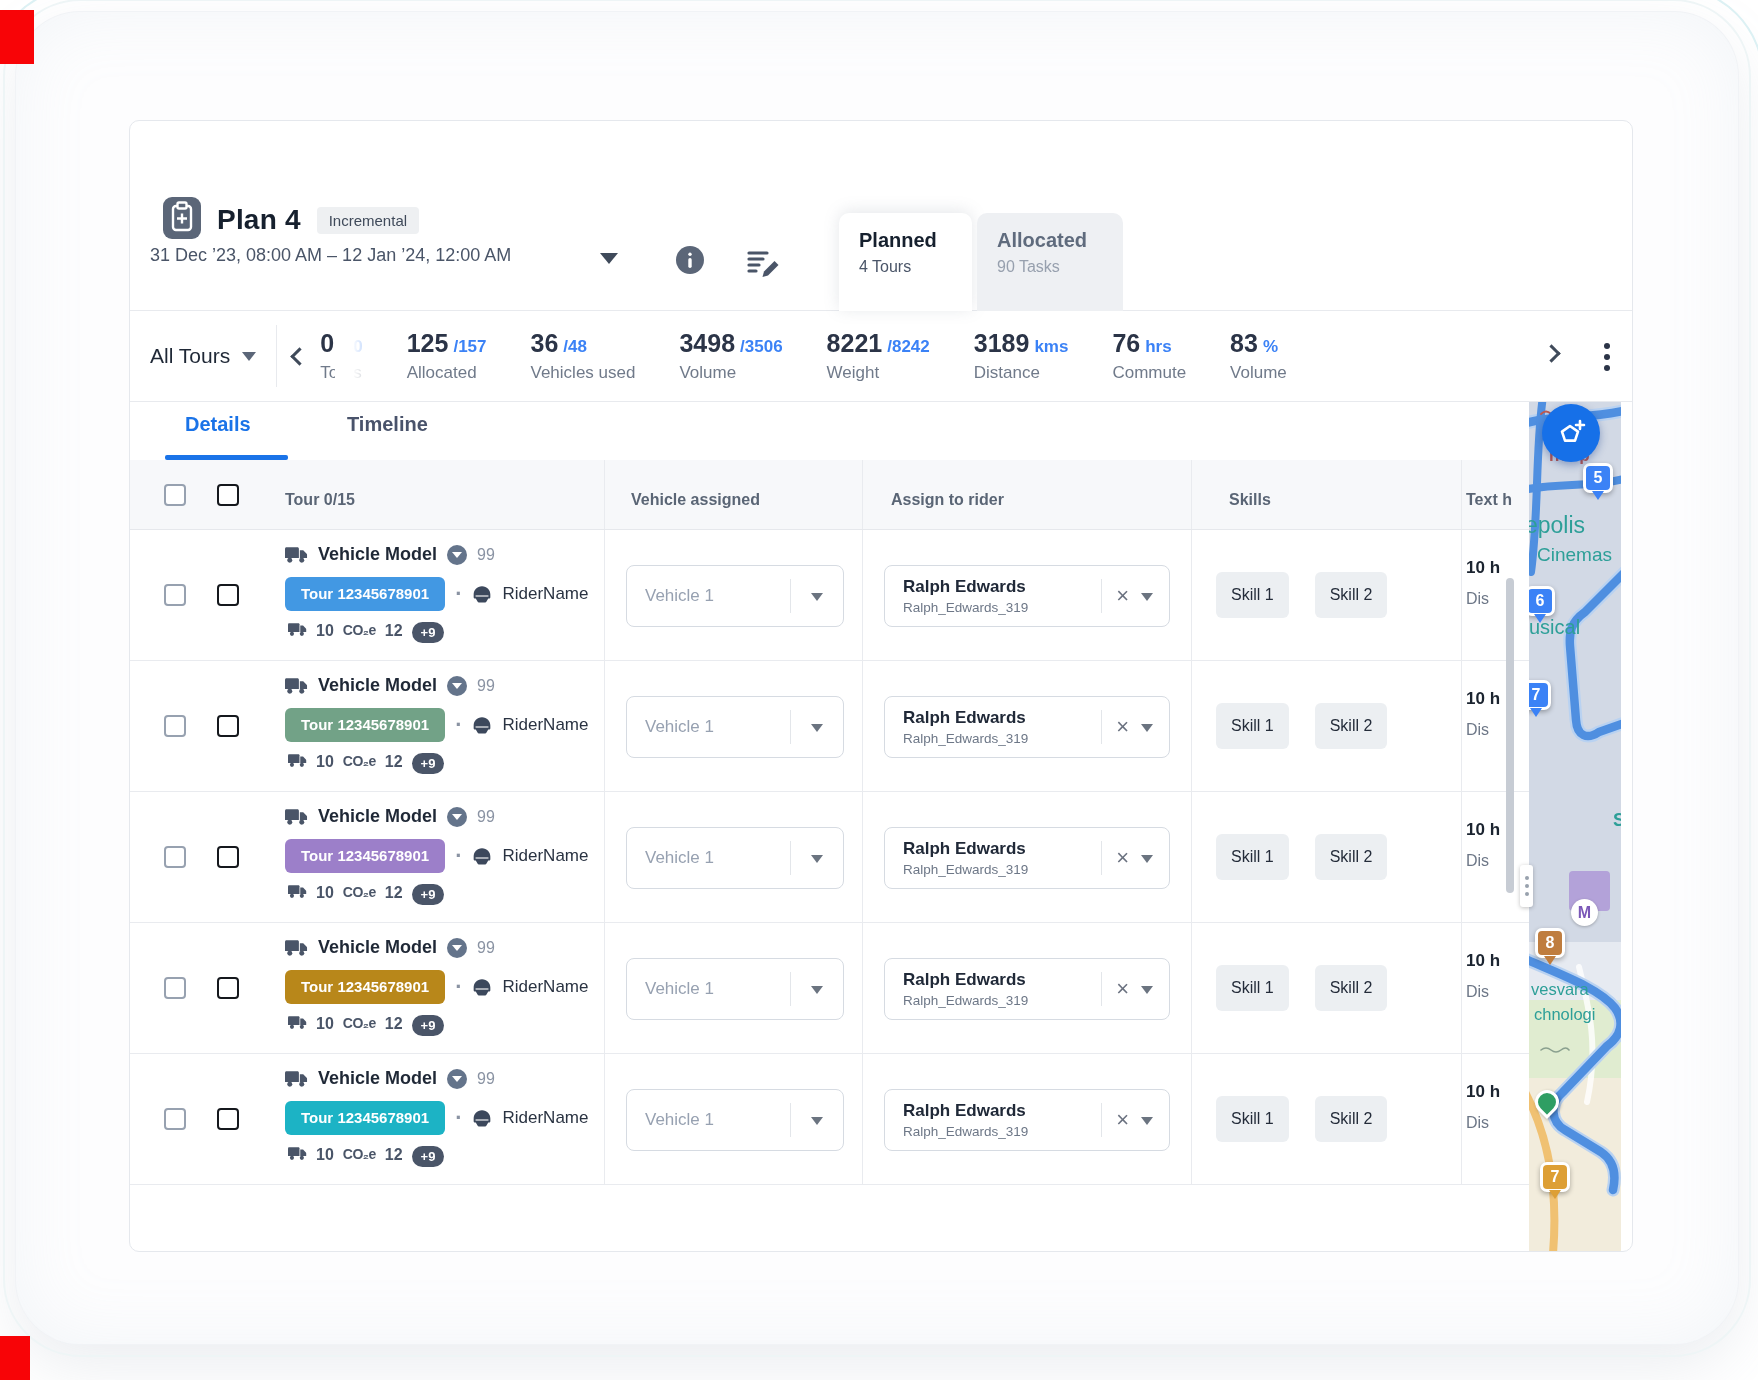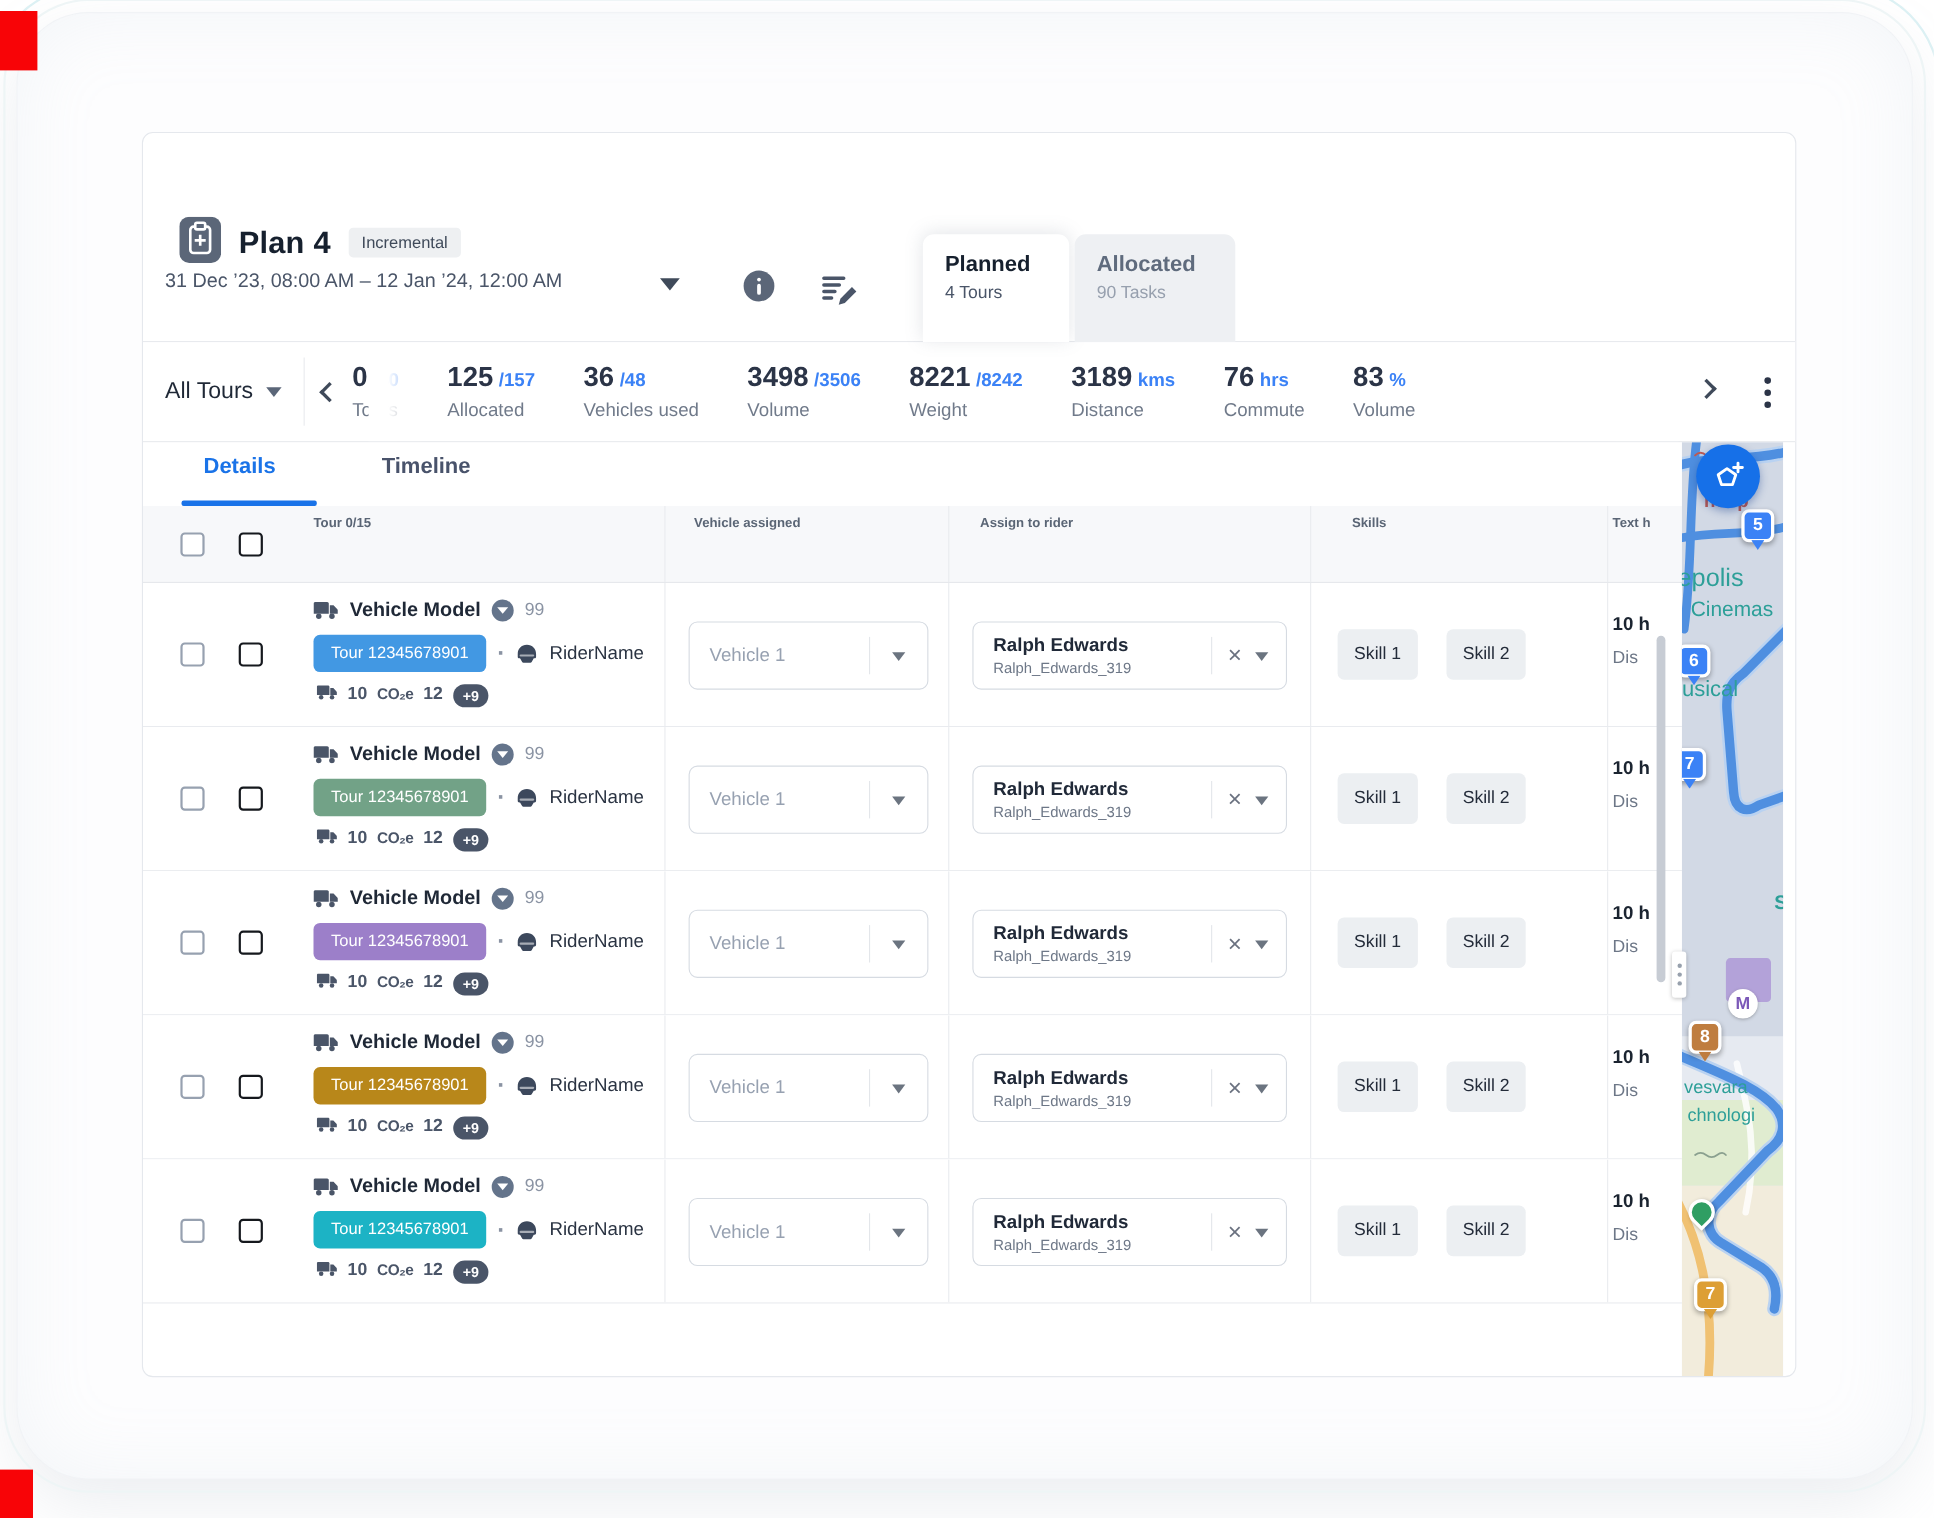--- a/index.html
+++ b/index.html
@@ -60,39 +60,39 @@
   .kebab{position:absolute;right:24px;top:32px;width:6px;height:6px;border-radius:50%;background:#2b3447;
          box-shadow:0 11px 0 #2b3447,0 22px 0 #2b3447;cursor:pointer}
 
   
   .vt-details{position:absolute;left:55px;top:292px;font-size:20px;font-weight:bold;color:#1a73e8;cursor:pointer}
   .vt-timeline{position:absolute;left:217px;top:292px;font-size:20px;font-weight:bold;color:#49536b;cursor:pointer}
   .vt-underline{position:absolute;left:35px;top:334px;width:123px;height:5px;background:#1a73e8;border-radius:2px}
 
   
   .thead{position:absolute;left:0;top:339px;width:1399px;height:70px;background:#f7f8fa;border-bottom:1px solid #e6e8ec;overflow:hidden}
-  .thead .h-label{position:absolute;top:8px;font-size:12px;font-weight:bold;color:#5a6575;white-space:nowrap}
+  .thead .h-label{position:absolute;top:31px;font-size:16px;font-weight:bold;color:#5a6575;white-space:nowrap}
   .h-tour{left:155px}.h-vehicle{left:501px}.h-rider{left:761px}.h-skills{left:1099px}.h-text{left:1336px}
   .vline{position:absolute;top:0;bottom:0;width:1px;background:#e9ebef}
   .v1{left:474px}.v2{left:732px}.v3{left:1061px}.v4{left:1331px}
   .cb{position:absolute;width:22px;height:22px;border:2px solid #97a1b0;border-radius:4px;background:#fff;cursor:pointer}
   .cb.dark{border-color:#15181d;border-width:2.5px}
   .cb.p1{left:34px}.cb.p2{left:87px}
   .thead .cb{top:24px}
 
   .rows{position:absolute;left:0;top:409px;width:1399px}
   .row{position:relative;height:131px;border-bottom:1px solid #e9ebef;background:#fff;overflow:hidden}
   .row .cb{top:54px}
   .l1{position:absolute;left:155px;top:14px;display:flex;align-items:center;gap:10px}
   .vm{font-size:18px;font-weight:bold;color:#1f2836}
   .cbadge{width:20px;height:20px;border-radius:50%;background:#64748b;display:flex;align-items:center;justify-content:center;cursor:pointer}
   .cbadge i{width:0;height:0;border:5px solid transparent;border-top:6px solid #fff;margin-top:5px}
   .mcount{font-size:16px;color:#8a93a3}
   .l2{position:absolute;left:155px;top:46px;display:flex;align-items:center;gap:10px;height:36px}
-  .pill{height:34px;line-height:34px;padding:0 16px;border-radius:6px;color:#fff;font-weight:normal;font-size:15px;cursor:pointer;white-space:nowrap}
+  .pill{height:34px;line-height:34px;padding:0 16px;border-radius:6px;color:#fff;font-weight:bold;font-size:15px;cursor:pointer;white-space:nowrap}
   .dot::before{content:"·";color:#8a93a3;font-size:22px;font-weight:bold}
   .rname{font-size:17px;color:#2a3342}
   .l3{position:absolute;left:158px;top:92px;display:flex;align-items:flex-start;gap:9px;font-size:16px;font-weight:bold;color:#4a5568}
   .co2{font-size:14px;letter-spacing:-.5px;font-weight:bold;color:#4a5568}
   .more{background:#4a5568;color:#fff;font-size:13px;font-weight:bold;padding:3px 9px;border-radius:11px;cursor:pointer}
 
   .sel{position:absolute;left:496px;top:35px;width:218px;height:62px;border:1px solid #d6dbe2;border-radius:8px;background:#fff;
        display:flex;align-items:center;cursor:pointer}
   .sel-txt{flex:1;padding-left:18px;font-size:17px;color:#97a1b1;white-space:nowrap;overflow:hidden}
   .sel-div{width:1px;height:34px;background:#e3e6ea}

